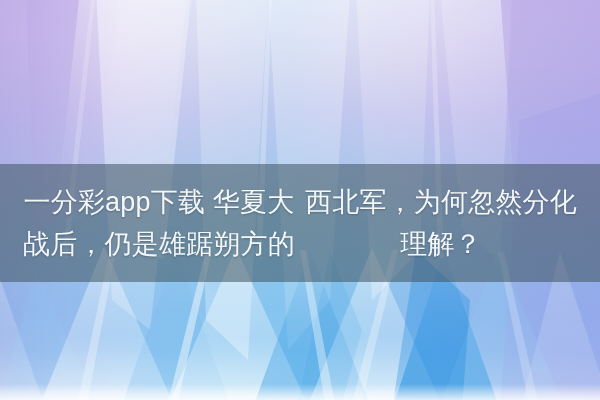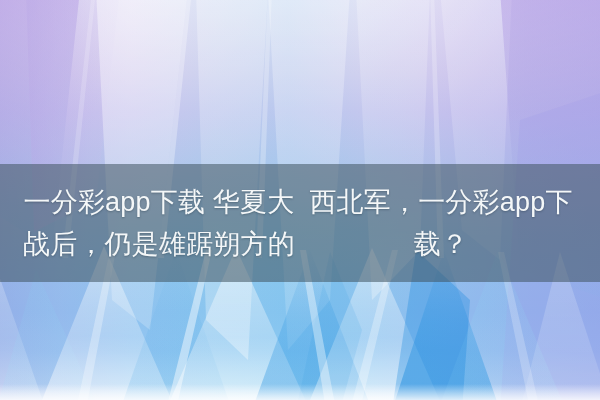--- a/index.html
+++ b/index.html
@@ -200,16 +200,16 @@
       <polygon points="430,-10 434,-10 444,258 438,258" fill="#ffffff" opacity="0.22"></polygon>
       <polygon points="92,-10 96,-10 68,258 62,258" fill="#ffffff" opacity="0.18"></polygon>
     </svg>
   </div>
 
   <div class="bottom-glow"></div>
   <div class="bottom-fade"></div>
 
   <div class="title-band">
     <h1 class="title-text">一分彩app下载 华夏大战后，仍是雄踞朔方的</h1>
-    <h1 class="title-text">西北军，一分彩app下载？</h1>
+    <h1 class="title-text">西北军，为何忽然分化理解？</h1>
   </div>
 
 </div>
 
 </body></html>

